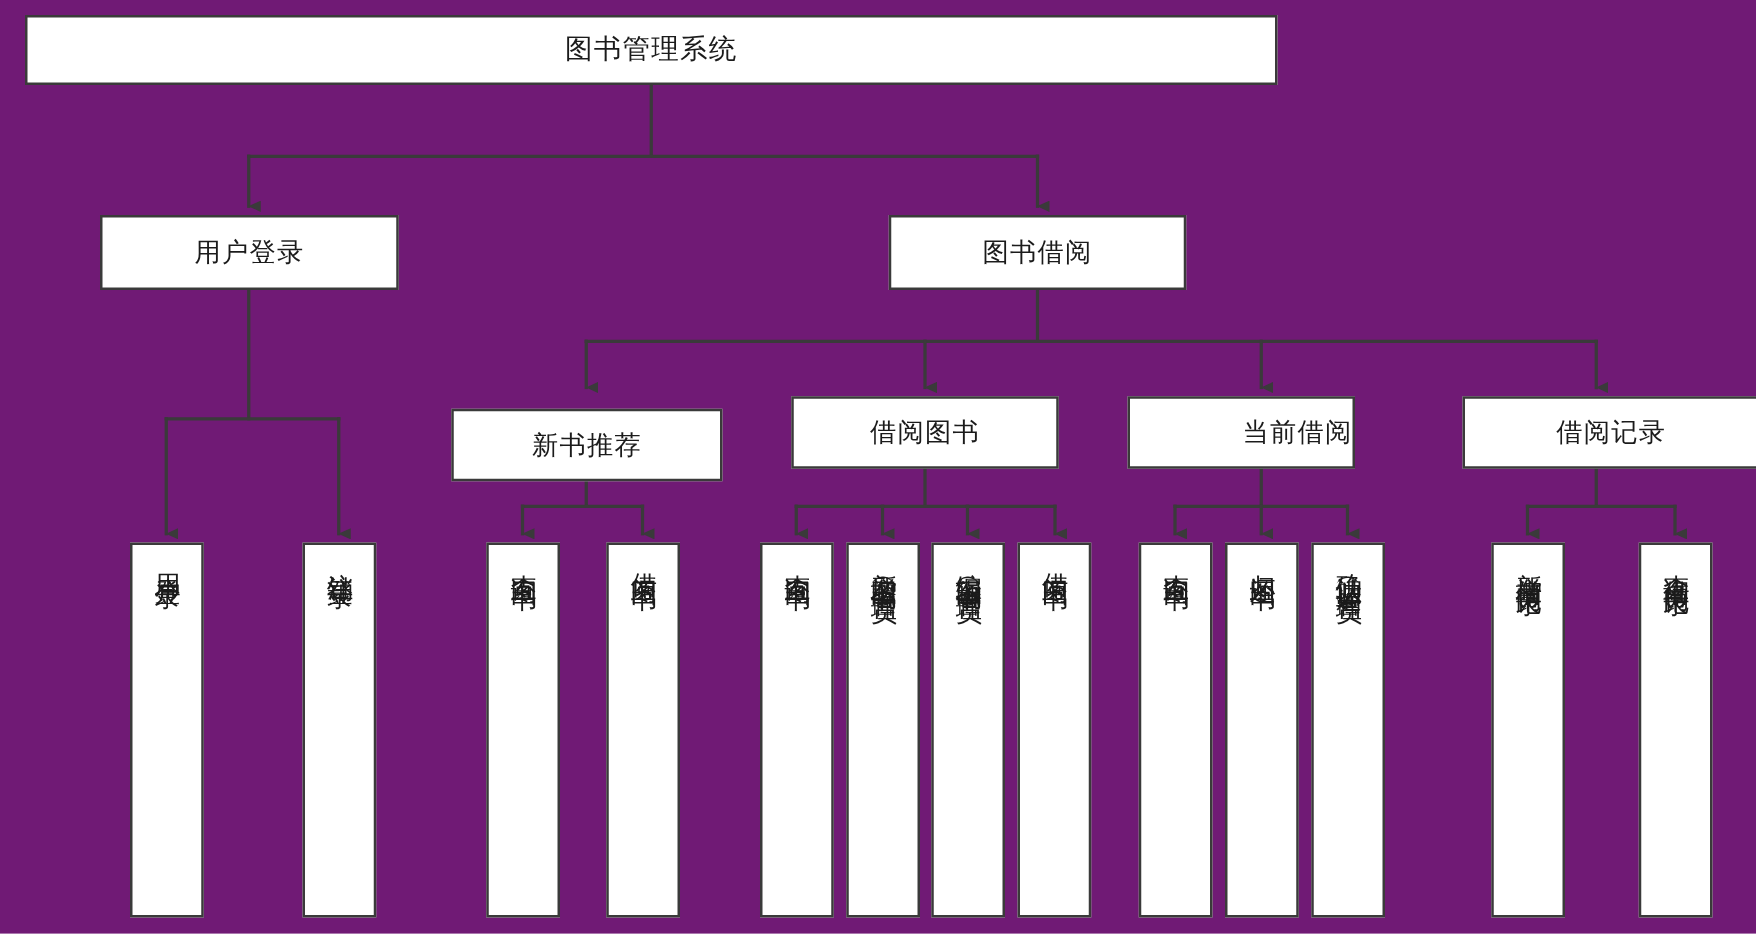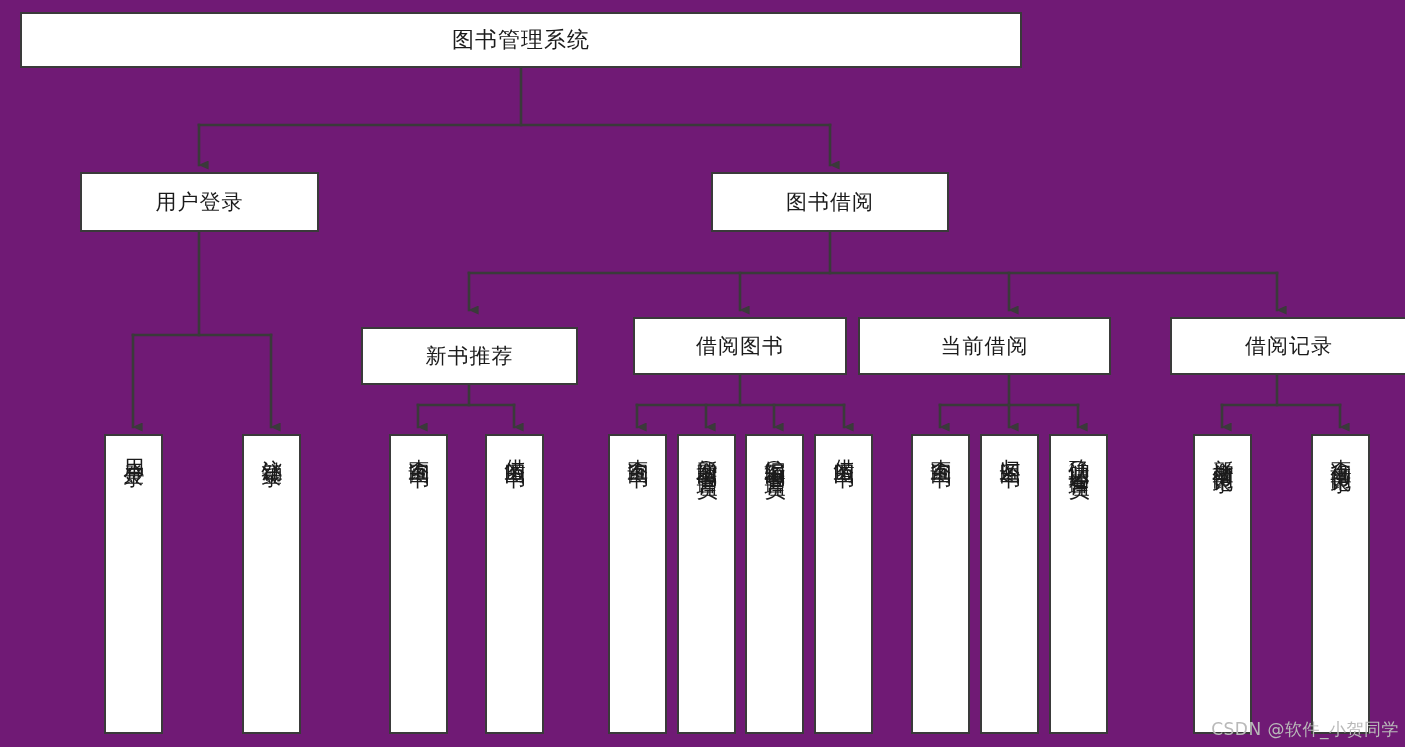--- a/index.html
+++ b/index.html
@@ -134,21 +134,21 @@
   <div class="node" style="left:711px; top:172px; width:238px; height:60px;">
     <span class="node-label">图书借阅</span>
   </div>
 
   <div class="node" style="left:361px; top:327px; width:217px; height:58px;">
     <span class="node-label">新书推荐</span>
   </div>
   <div class="node" style="left:633px; top:317px; width:214px; height:58px;">
     <span class="node-label">借阅图书</span>
   </div>
-  <div class="node" style="left:858px; top:317px; width:253px; height:58px;">
+  <div class="node" style="left:902px; top:317px; width:182px; height:58px;justify-content:flex-end;">
     <span class="node-label">当前借阅</span>
   </div>
   <div class="node" style="left:1170px; top:317px; width:238px; height:58px;">
     <span class="node-label">借阅记录</span>
   </div>
 
   <div class="node leaf" style="left:104px; top:434px; width:59px; height:300px;">
     <span class="node-label">用户登录</span>
   </div>
   <div class="node leaf" style="left:242px; top:434px; width:59px; height:300px;">
@@ -185,15 +185,14 @@
     <span class="node-label">确认归还（管理员）</span>
   </div>
 
   <div class="node leaf" style="left:1193px; top:434px; width:59px; height:300px;">
     <span class="node-label">新增借阅记录</span>
   </div>
   <div class="node leaf" style="left:1311px; top:434px; width:59px; height:300px;">
     <span class="node-label">查询借阅记录</span>
   </div>
 
-  <div class="watermark">CSDN @软件_小贺同学</div>
 
 </div>
 
 </body></html>

